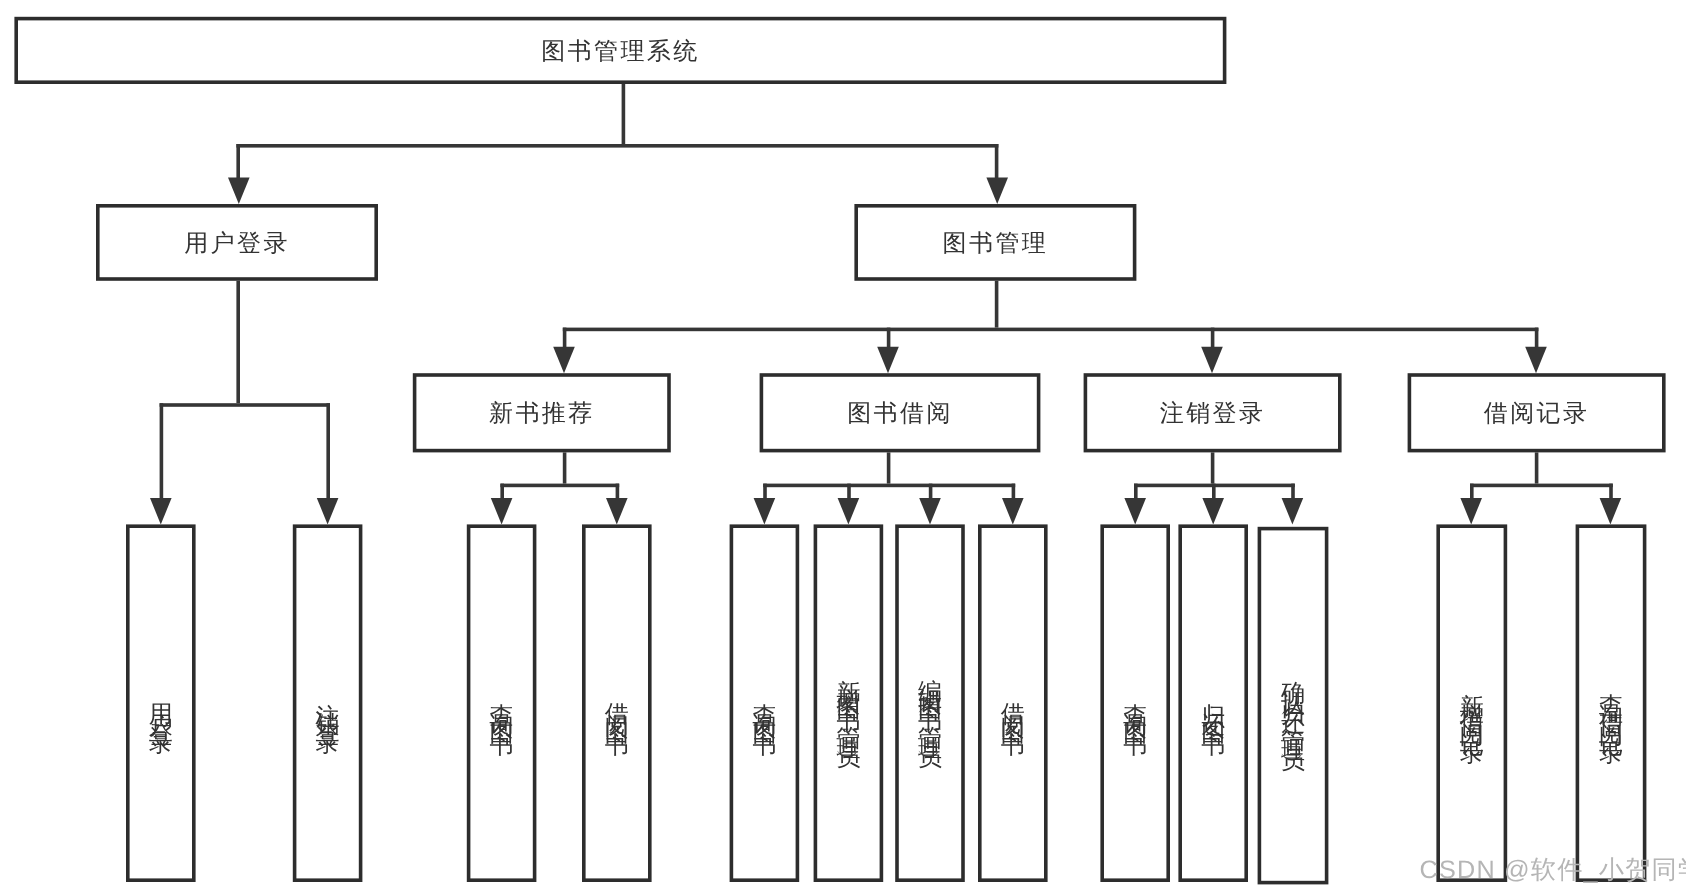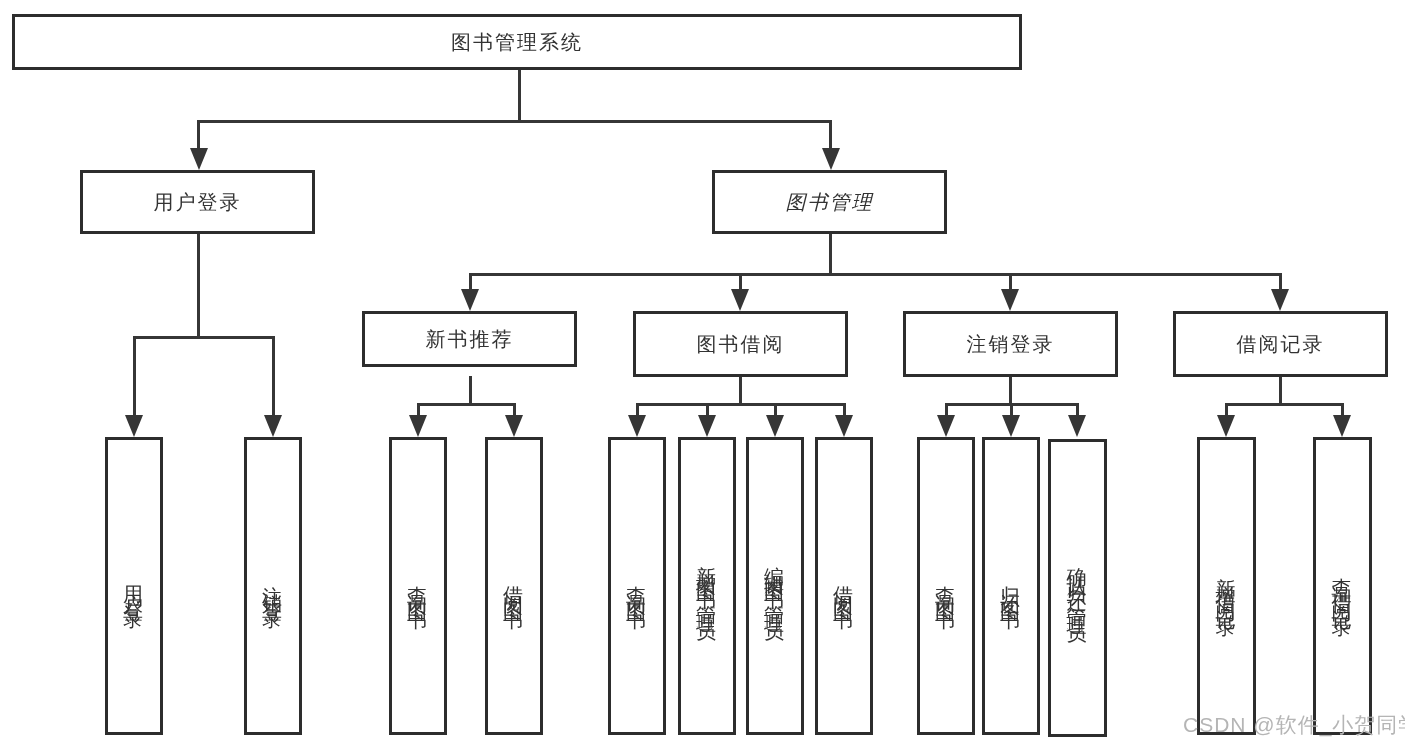--- a/index.html
+++ b/index.html
@@ -121,28 +121,28 @@
   <div class="line" style="left:1341px; top:403px; width:3px; height:12px;"></div>
   <div class="arrow" style="left:1333px; top:415px;"></div>
 
   <div class="node" style="left:12px; top:14px; width:1010px; height:56px;">
     <span class="lbl">图书管理系统</span>
   </div>
 
   <div class="node" style="left:80px; top:170px; width:235px; height:64px;">
     <span class="lbl">用户登录</span>
   </div>
-  <div class="node" style="left:712px; top:170px; width:235px; height:64px;font-style:italic;">
+  <div class="node" style="left:712px; top:170px; width:235px; height:64px;">
     <span class="lbl">图书管理</span>
   </div>
 
-  <div class="node" style="left:362px; top:311px; width:215px; height:56px;">
+  <div class="node" style="left:344px; top:311px; width:215px; height:66px;">
     <span class="lbl">新书推荐</span>
   </div>
-  <div class="node" style="left:633px; top:311px; width:215px; height:66px;">
+  <div class="node" style="left:633px; top:311px; width:234px; height:66px;">
     <span class="lbl">图书借阅</span>
   </div>
   <div class="node" style="left:903px; top:311px; width:215px; height:66px;">
     <span class="lbl">注销登录</span>
   </div>
   <div class="node" style="left:1173px; top:311px; width:215px; height:66px;">
     <span class="lbl">借阅记录</span>
   </div>
 
   <div class="node leaf" style="left:105px; top:437px; width:58px; height:298px;">

